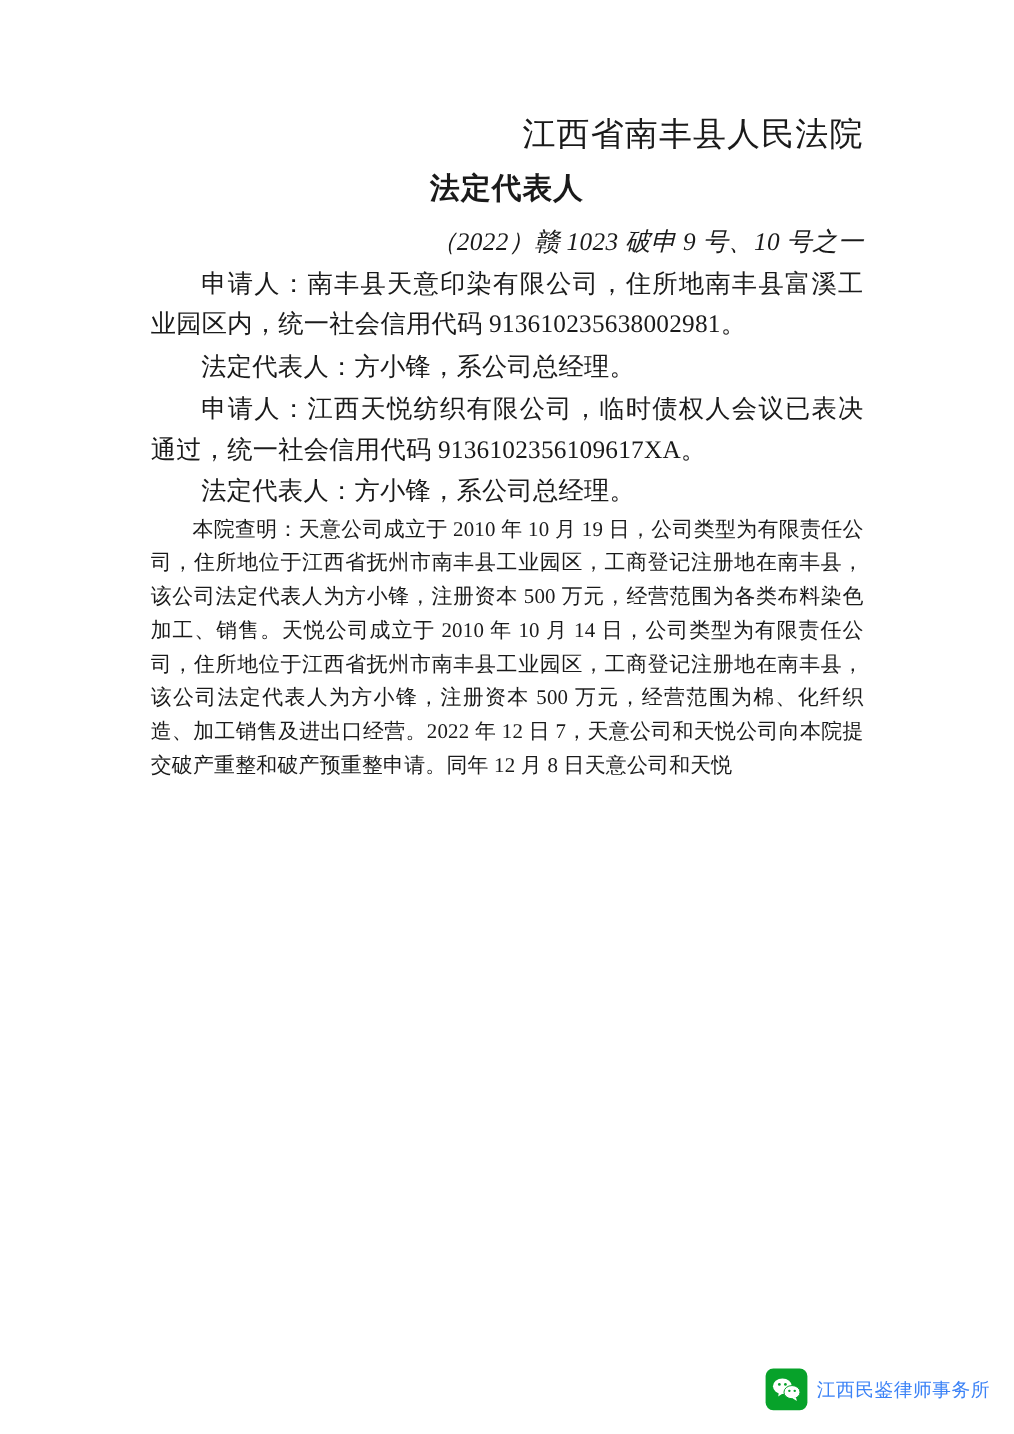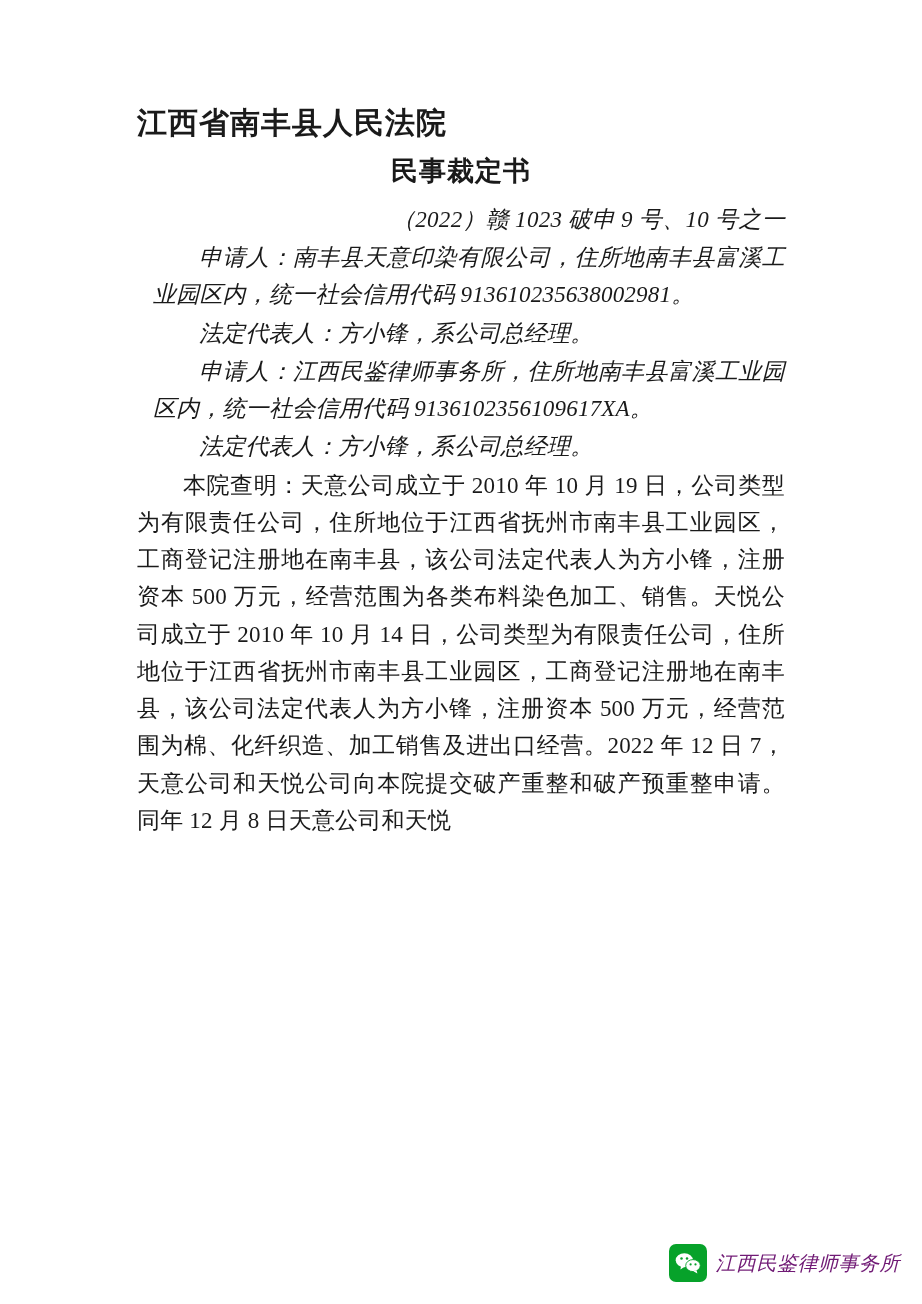--- a/index.html
+++ b/index.html
@@ -23,23 +23,23 @@
     padding: 0;
     background: #ffffff;
   }
   .doc-body {
     position: absolute;
     left: 137px;
     top: 100px;
     width: 648px;
   }
   .doc-title {
-    text-align: left;
+    text-align: right;
     font-size: 30px;
-    font-weight: bold;
+    font-weight: normal;
     letter-spacing: 1px;
     line-height: 1.5;
     margin: 0 0 6px 0;
   }
   .doc-subtitle {
     text-align: center;
     font-size: 27px;
     font-weight: bold;
     letter-spacing: 1px;
     line-height: 1.5;
@@ -49,29 +49,28 @@
     text-align: right;
     font-size: 23px;
     line-height: 1.55;
     margin: 0 0 2px 0;
     letter-spacing: 0.3px;
     font-style: italic;
   }
   .para {
     font-size: 23px;
     line-height: 1.62;
-    margin: 0 0 1px 16px;
+    margin: 0 0 1px 0;
     text-align: justify;
     text-justify: inter-ideograph;
     text-indent: 2em;
     letter-spacing: 0.2px;
-    font-style: italic;
   }
   .para-tight {
-    font-size: 23px;
+    font-size: 19px;
     line-height: 1.62;
     margin: 0;
     text-align: justify;
     text-justify: inter-ideograph;
     text-indent: 2em;
     letter-spacing: 0.2px;
   }
   .watermark {
     position: absolute;
     right: 22px;
@@ -85,46 +84,45 @@
     height: 38px;
     border-radius: 7px;
     background: #07a22a;
     display: flex;
     align-items: center;
     justify-content: center;
     flex: 0 0 auto;
   }
   .wm-logo svg { display: block; }
   .wm-text {
-    font-size: 20px;
-    color: #701a75;
+    font-size: 17px;
+    color: #3b82f6;
     font-family: "Liberation Sans", sans-serif;
     letter-spacing: 0.5px;
     white-space: nowrap;
-    font-style: italic;
   }
 </style>
 </head>
 <body>
 
 <div class="page">
 
   <div class="doc-body">
 
     <h1 class="doc-title">江西省南丰县人民法院</h1>
 
-    <h2 class="doc-subtitle">民事裁定书</h2>
+    <h2 class="doc-subtitle">法定代表人</h2>
 
     <p class="doc-case-no">（2022）赣 1023 破申 9 号、10 号之一</p>
 
     <p class="para">申请人：南丰县天意印染有限公司，住所地南丰县富溪工业园区内，统一社会信用代码 913610235638002981。</p>
 
     <p class="para">法定代表人：方小锋，系公司总经理。</p>
 
-    <p class="para">申请人：江西民鉴律师事务所，住所地南丰县富溪工业园区内，统一社会信用代码 9136102356109617XA。</p>
+    <p class="para">申请人：江西天悦纺织有限公司，临时债权人会议已表决通过，统一社会信用代码 9136102356109617XA。</p>
 
     <p class="para">法定代表人：方小锋，系公司总经理。</p>
 
 
     <p class="para-tight">本院查明：天意公司成立于 2010 年 10 月 19 日，公司类型为有限责任公司，住所地位于江西省抚州市南丰县工业园区，工商登记注册地在南丰县，该公司法定代表人为方小锋，注册资本 500 万元，经营范围为各类布料染色加工、销售。天悦公司成立于 2010 年 10 月 14 日，公司类型为有限责任公司，住所地位于江西省抚州市南丰县工业园区，工商登记注册地在南丰县，该公司法定代表人为方小锋，注册资本 500 万元，经营范围为棉、化纤织造、加工销售及进出口经营。2022 年 12 日 7，天意公司和天悦公司向本院提交破产重整和破产预重整申请。同年 12 月 8 日天意公司和天悦</p>
 
   </div>
 
   <div class="watermark">
     <span class="wm-logo">

